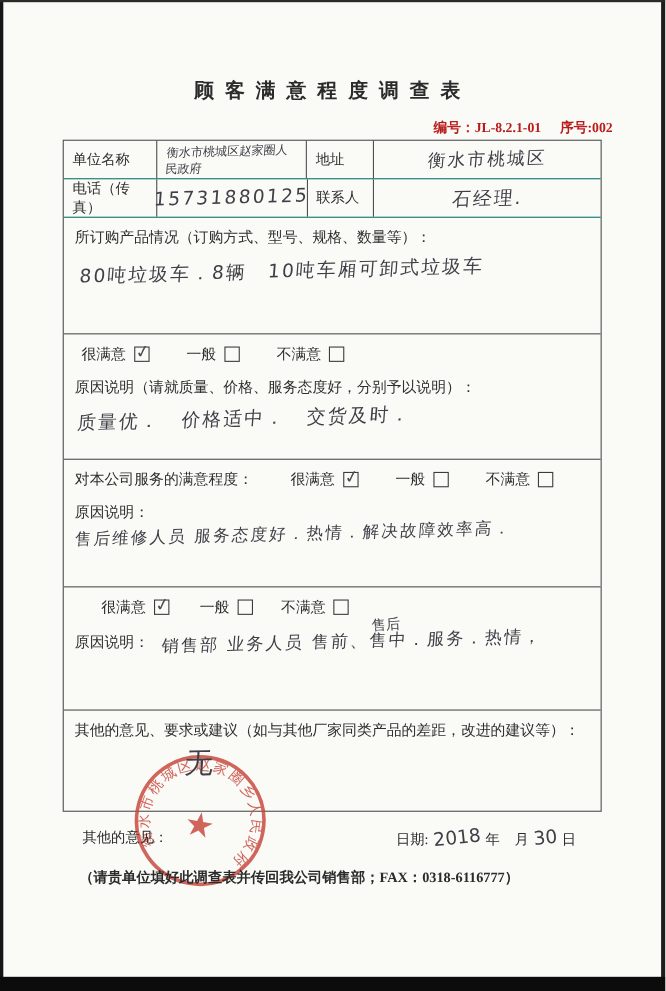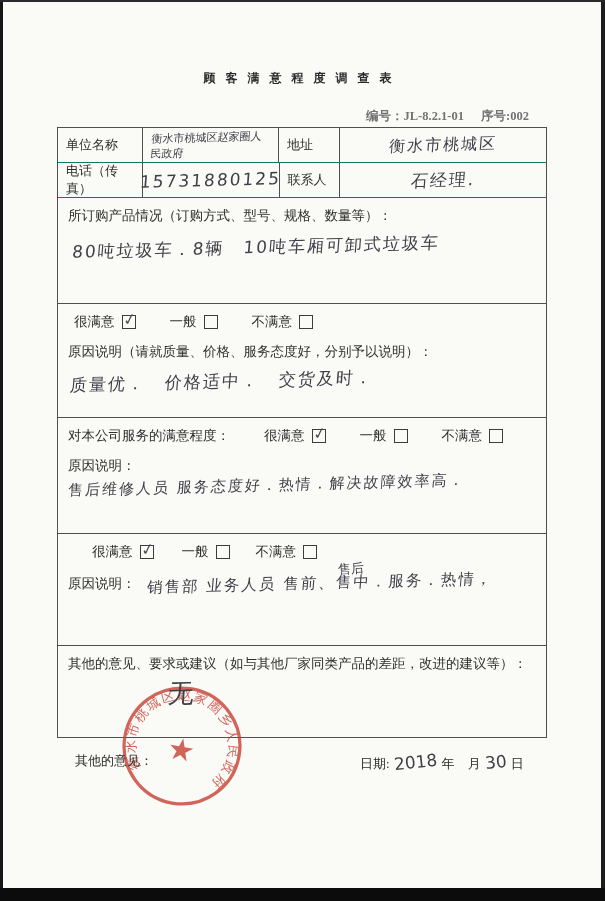--- a/index.html
+++ b/index.html
@@ -3,22 +3,22 @@
 <meta charset="utf-8">
 <style>
   html,body{margin:0;padding:0;}
   body{width:605px;height:901px;background:#c9c9c7;font-family:"Liberation Serif",serif;}
   .scan{position:relative;width:605px;height:901px;background:#fafaf7;overflow:hidden;}
   .edge-left{position:absolute;left:0;top:0;width:3px;height:100%;background:#161616;}
   .edge-right{position:absolute;right:0;top:0;width:4px;height:100%;background:#1d1d1d;}
   .edge-top{position:absolute;left:0;top:0;width:100%;height:2px;background:#2a2a2a;}
   .edge-bottom{position:absolute;left:0;bottom:0;width:100%;height:13px;background:#0c0c0c;}
   .title{position:absolute;top:70px;left:0;width:100%;text-align:center;
-         font-size:12px;font-weight:bold;color:#2b2b2b;letter-spacing:10px;}
-  .docno{position:absolute;top:108px;right:76px;font-size:12.5px;color:#737373;font-weight:bold;}
+         font-size:18px;font-weight:bold;color:#2b2b2b;letter-spacing:10px;}
+  .docno{position:absolute;top:108px;right:48px;font-size:12.5px;color:#b91c1c;font-weight:bold;}
   .docno span{margin-left:14px;}
   .form-table{position:absolute;left:57px;top:127px;width:490px;height:611px;
               border:1px solid #4f4f4f;box-sizing:border-box;color:#2e2e2e;}
   .trow{display:flex;border-bottom:1px solid #0f766e;box-sizing:border-box;}
   .cell{box-sizing:border-box;padding:6px 8px;font-size:13px;display:flex;align-items:center;}
   .cell.lab{border-right:1px solid #4f4f4f;}
   .c1{width:85px;}
   .c2{width:137px;border-right:1px solid #4f4f4f;justify-content:center;}
   .c3{width:61px;}
   .c4{width:207px;justify-content:center;}
@@ -176,13 +176,14 @@
     <span class="seal-label">其他的意见：</span>
     <span class="date-block">
       <span>日期:</span>
       <span class="date-hand">2018</span>
       <span>年</span>
       <span style="margin-left:10px;">月</span>
       <span class="date-hand">30</span>
       <span>日</span>
     </span>
   </div>
+  <div class="note">（请贵单位填好此调查表并传回我公司销售部；FAX：0318-6116777）</div>
 </div>
 
 </body></html>

